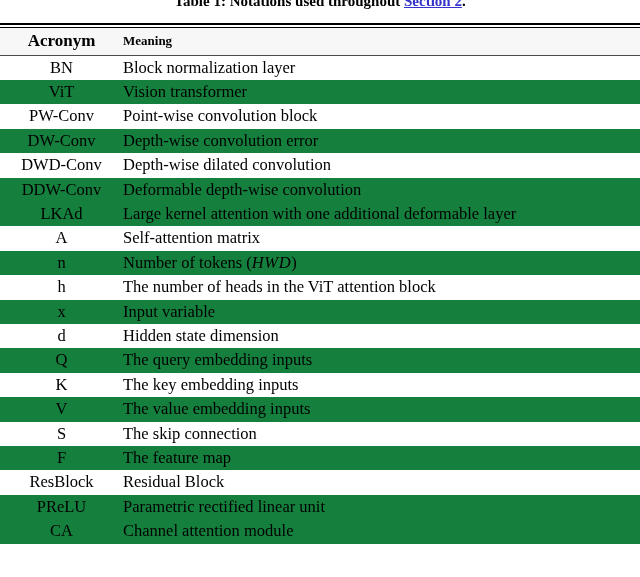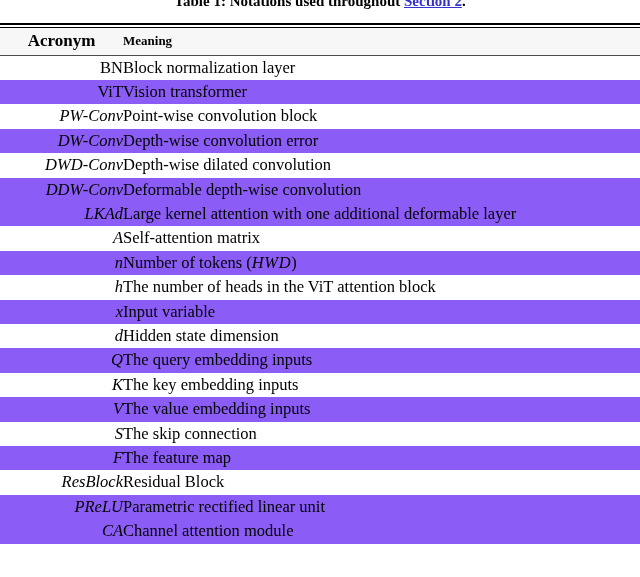--- a/index.html
+++ b/index.html
@@ -107,45 +107,45 @@
   thead tr {
     height: 27px;
   }
   thead th {
     height: 27px;
     line-height: 27px;
     margin-left: 36px;
   }
 
   td.acr {
-    text-align: right;
+    text-align: center;
     padding-right: 9px;
     box-sizing: border-box;
     white-space: nowrap;
   }
   td.mean {
     text-align: left;
     padding-left: 11px;
     border-left: 1px solid #8a8a8a;
     box-sizing: border-box;
     white-space: nowrap;
   }
 
   
-  .sym-italic { font-style: italic; }
+  .sym-italic { }
   .sym-roman  { font-style: normal; }
 
   .mathvar {
     font-style: italic;
     letter-spacing: 0.6px;
   }
 
   
   tbody tr.stripe-a td { background: #ffffff; }
-  tbody tr.stripe-b td { background: #8b5cf6; margin-top: 16px; }
+  tbody tr.stripe-b td { background: #15803d; margin-top: 16px; }
   thead tr th { background: #f7f7f7; }
 </style>
 </head>
 <body>
 
 <div class="page">
 
   <div class="caption-clip">
     <div class="caption">
       <span>Table 1: Notations used throughout </span><a class="link" href="#">Section 2</a><span>.</span>

